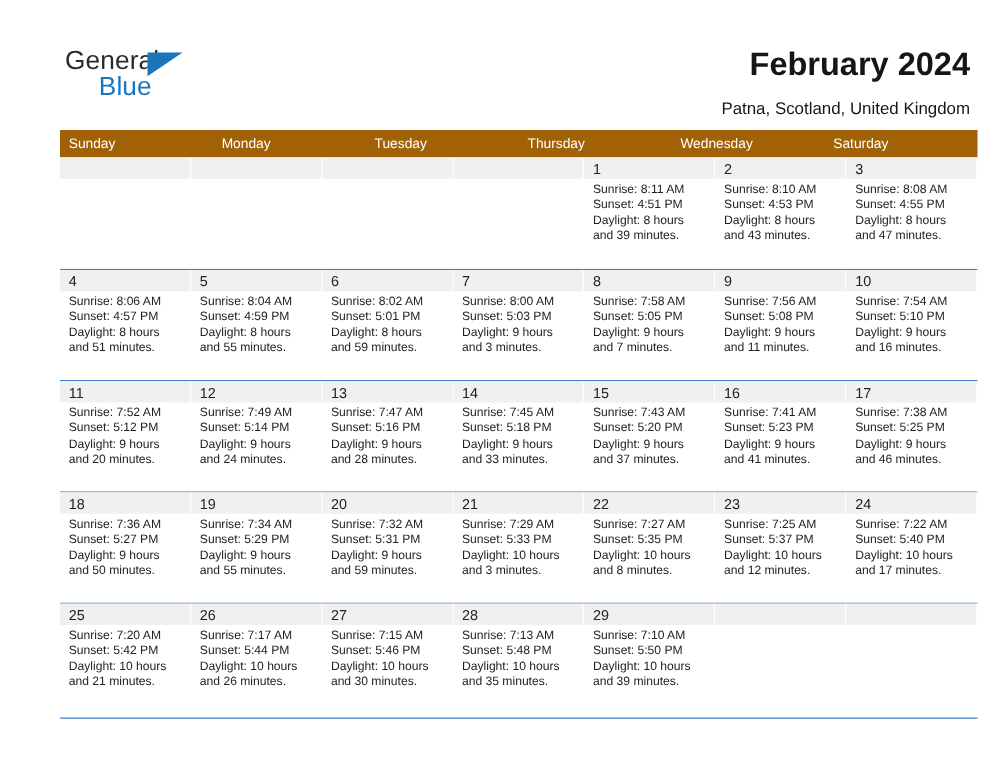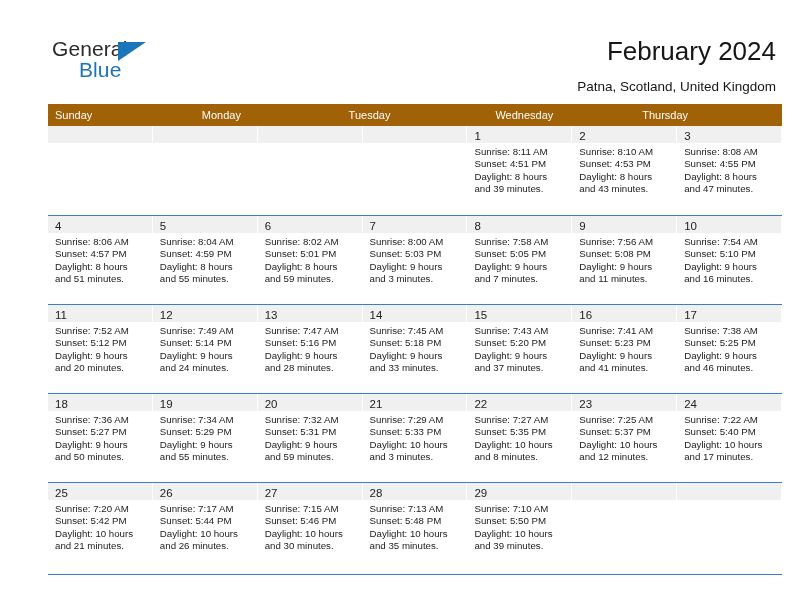--- a/index.html
+++ b/index.html
@@ -65,20 +65,21 @@
     line-height: 22px;
   }
   .title {
     position: absolute;
     right: 35px;
     top: 36px;
     font-size: 26px;
     color: #161616;
     text-align: left;
     white-space: nowrap;
+    font-weight: bold;
   }
   .subtitle {
     position: absolute;
     right: 35px;
     top: 79px;
     font-size: 13.5px;
     color: #161616;
     text-align: left;
     white-space: nowrap;
   }
@@ -169,22 +170,23 @@
     </div>
     <div class="title">February 2024</div>
     <div class="subtitle">Patna, Scotland, United Kingdom</div>
   </div>
 
   <div class="calendar">
     <div class="weekdays" id="weekday-row">
         <div class="weekday">Sunday</div>
         <div class="weekday">Monday</div>
         <div class="weekday">Tuesday</div>
+        <div class="weekday">Thursday</div>
         <div class="weekday">Wednesday</div>
-        <div class="weekday">Thursday</div>
+        <div class="weekday">Saturday</div>
       </div>
     <div id="weeks-container">
         <div class="week first">
           <div class="day empty">
             <div class="day-numberband"><span class="day-number"></span></div>
           </div>
           <div class="day empty">
             <div class="day-numberband"><span class="day-number"></span></div>
           </div>
           <div class="day empty">

